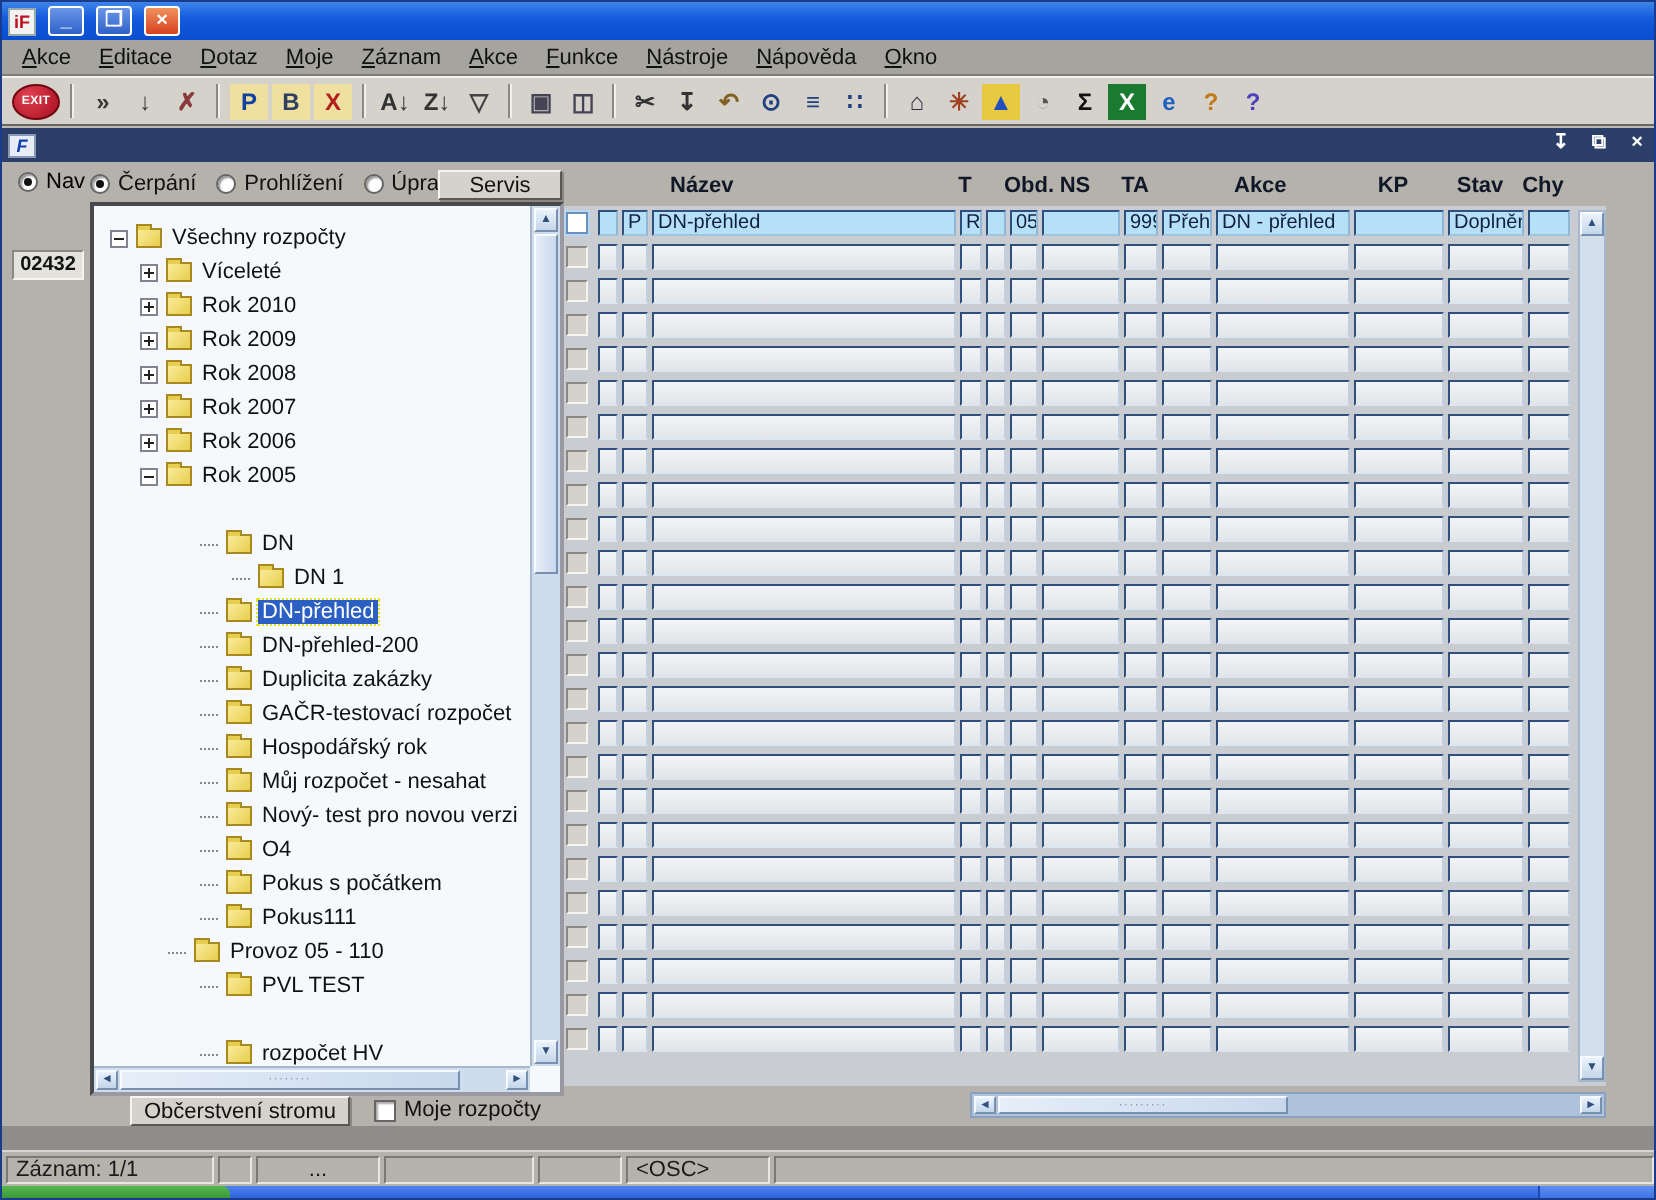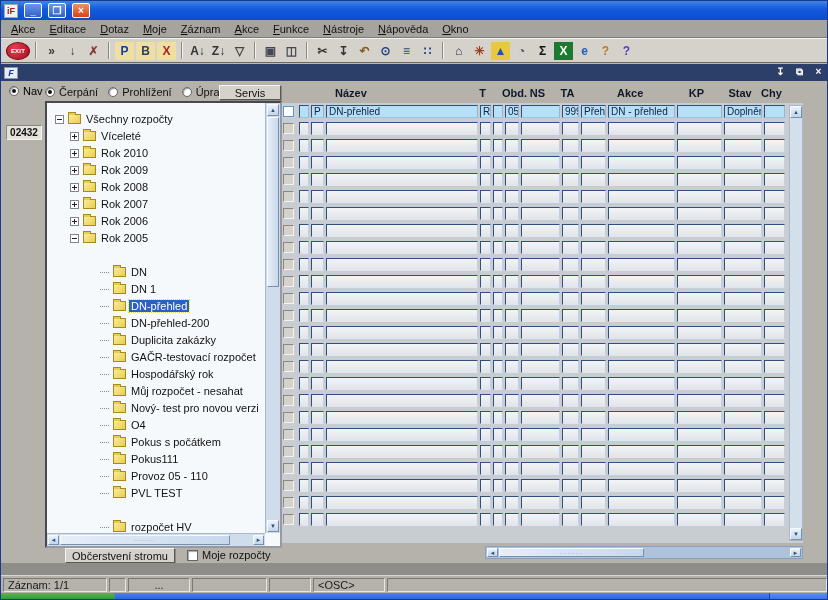--- a/index.html
+++ b/index.html
@@ -248,21 +248,21 @@
         <div class="treerow" style="top: 127px; left: 23px;">
           <span class="expander"></span>
           <span class="folder"></span>
           <span class="tlabel">Rok 2005</span>
         </div>
         <div class="treerow" style="top: 161px; left: 53px;">
           <span class="dash"></span>
           <span class="folder"></span>
           <span class="tlabel">DN</span>
         </div>
-        <div class="treerow" style="top: 178px; left: 53px;">
+        <div class="treerow" style="top: 178px; left: 69px;">
           <span class="dash"></span>
           <span class="folder"></span>
           <span class="tlabel">DN 1</span>
         </div>
         <div class="treerow" style="top: 195px; left: 53px;">
           <span class="dash"></span>
           <span class="folder"></span>
           <span class="tlabel sel">DN-přehled</span>
         </div>
         <div class="treerow" style="top: 212px; left: 53px;">
@@ -303,21 +303,21 @@
         <div class="treerow" style="top: 331px; left: 53px;">
           <span class="dash"></span>
           <span class="folder"></span>
           <span class="tlabel">Pokus s počátkem</span>
         </div>
         <div class="treerow" style="top: 348px; left: 53px;">
           <span class="dash"></span>
           <span class="folder"></span>
           <span class="tlabel">Pokus111</span>
         </div>
-        <div class="treerow" style="top: 365px; left: 53px; justify-content: space-between;">
+        <div class="treerow" style="top: 365px; left: 37px; justify-content: space-between;">
           <span class="dash"></span>
           <span class="folder"></span>
           <span class="tlabel">Provoz 05 - 110</span>
         </div>
         <div class="treerow" style="top: 382px; left: 53px;">
           <span class="dash"></span>
           <span class="folder"></span>
           <span class="tlabel">PVL TEST</span>
         </div>
         <div class="treerow" style="top: 416px; left: 53px;">

